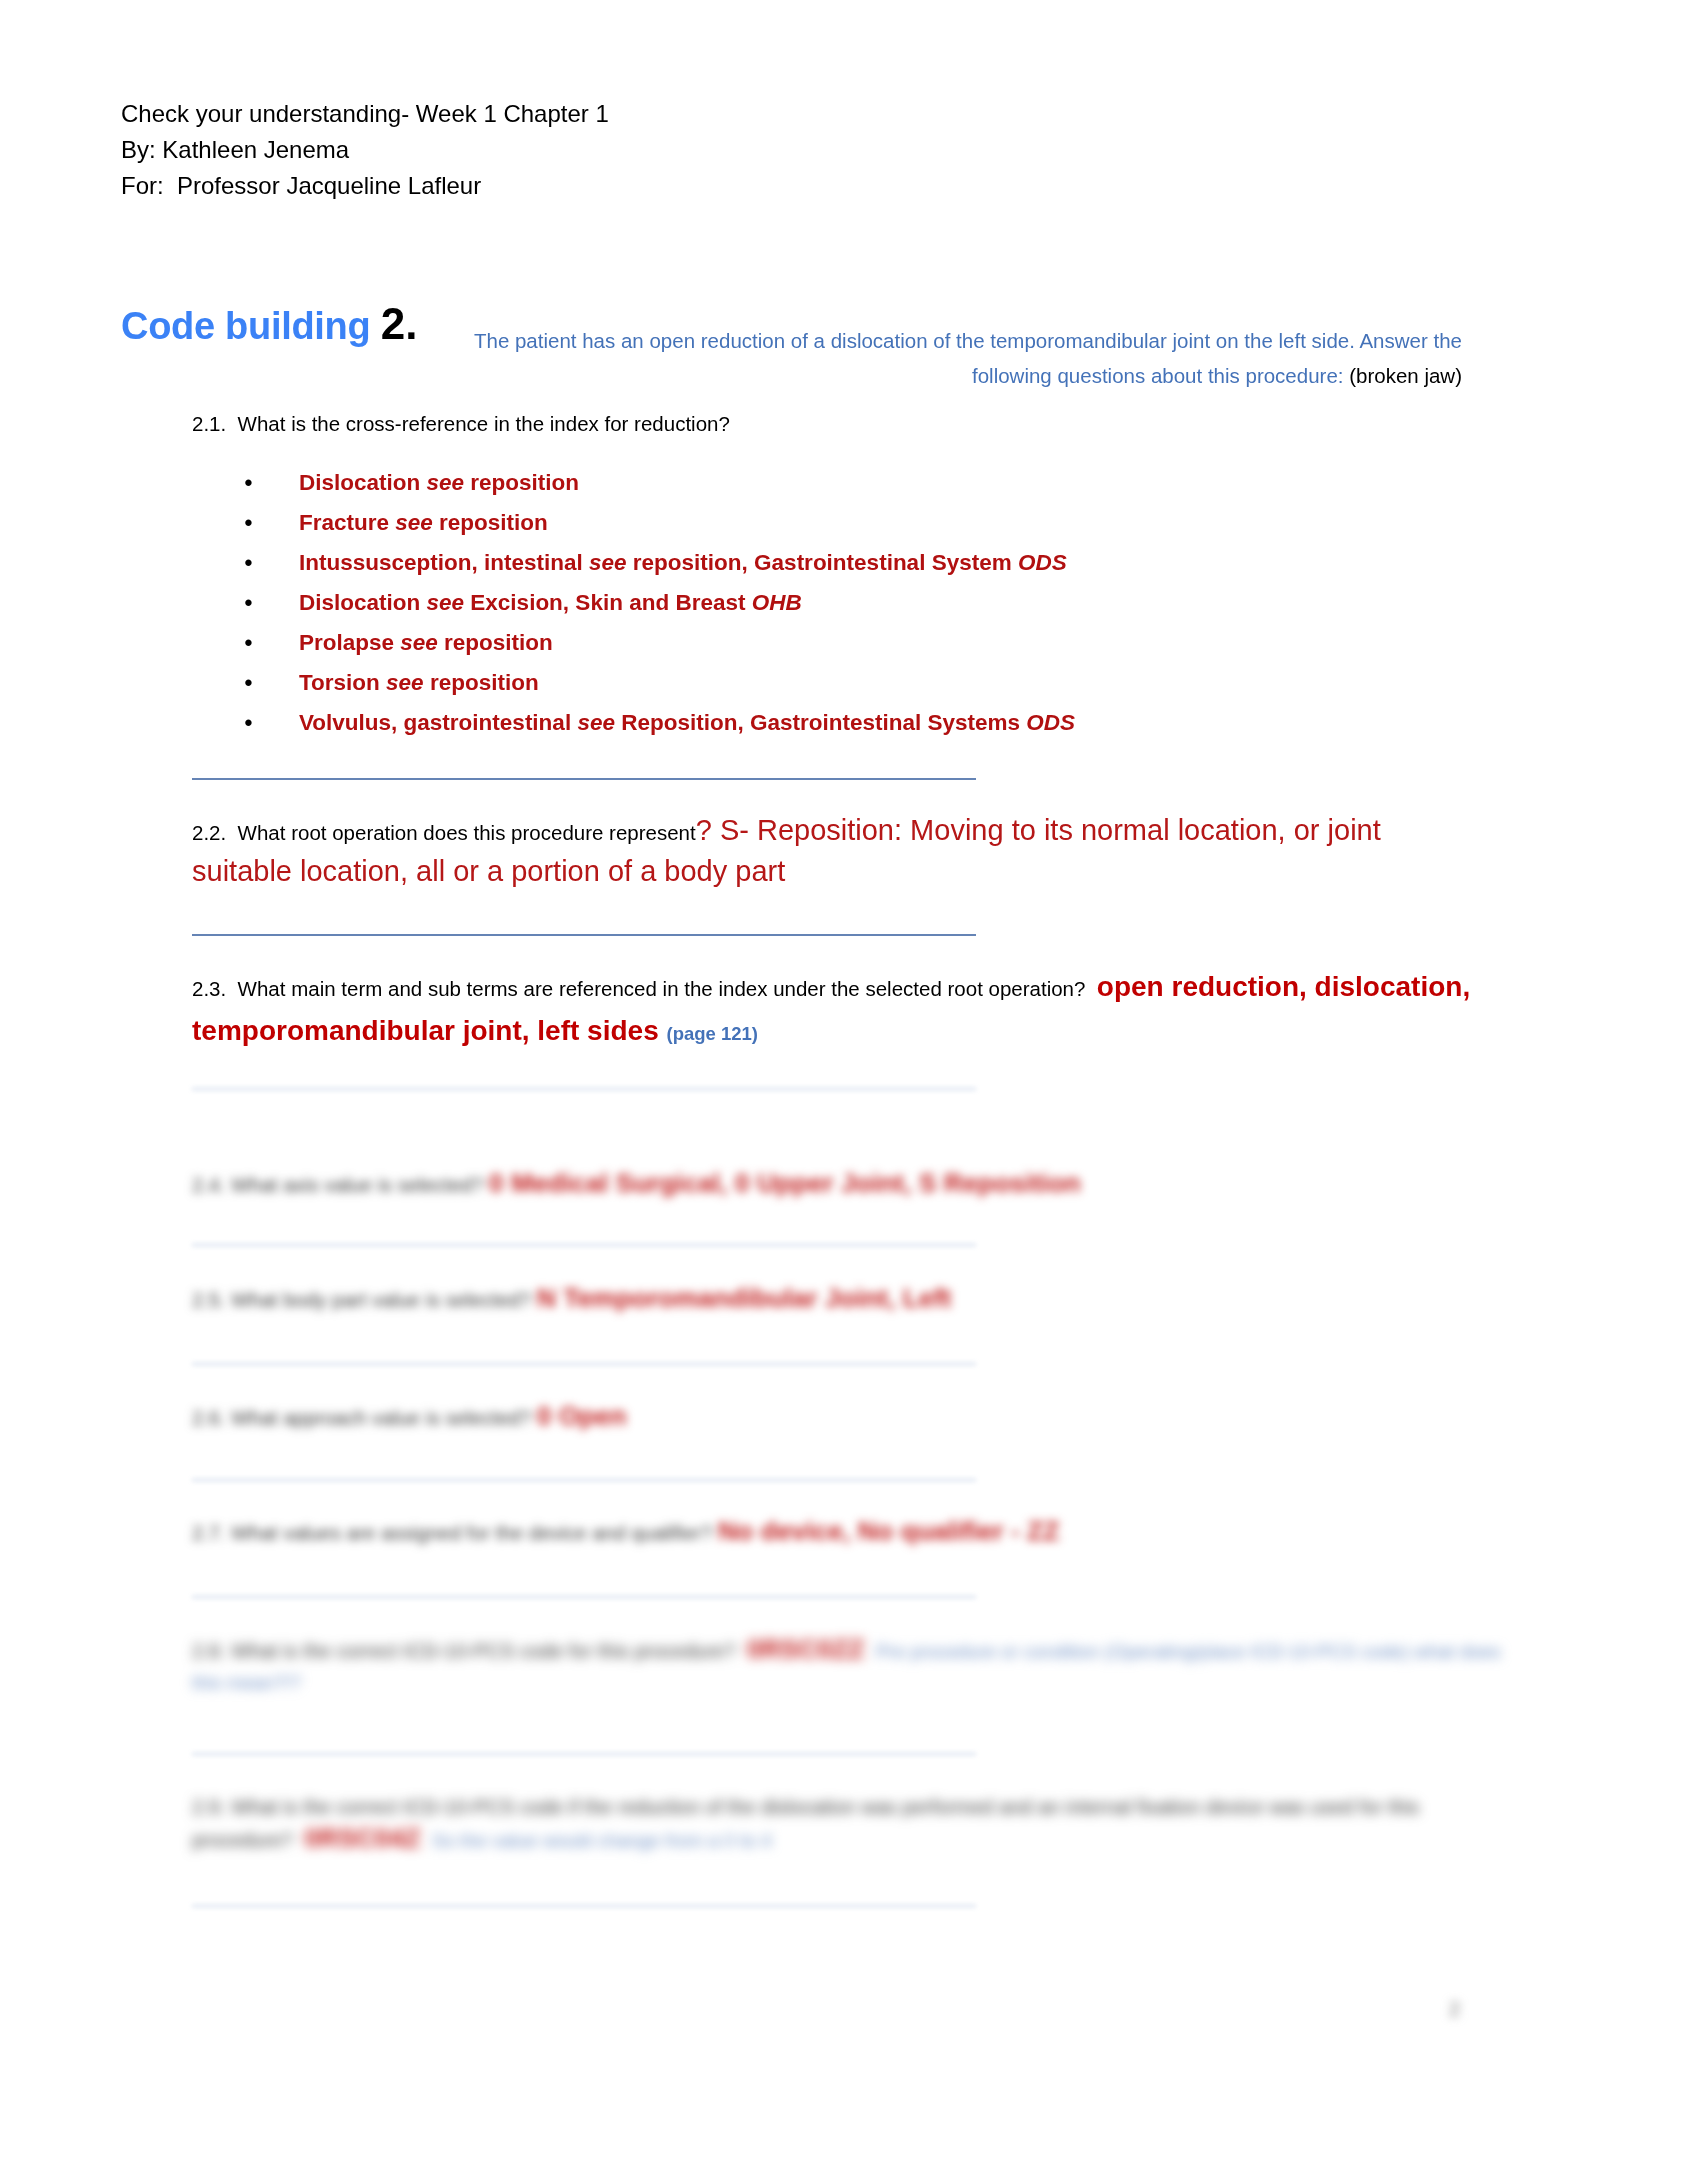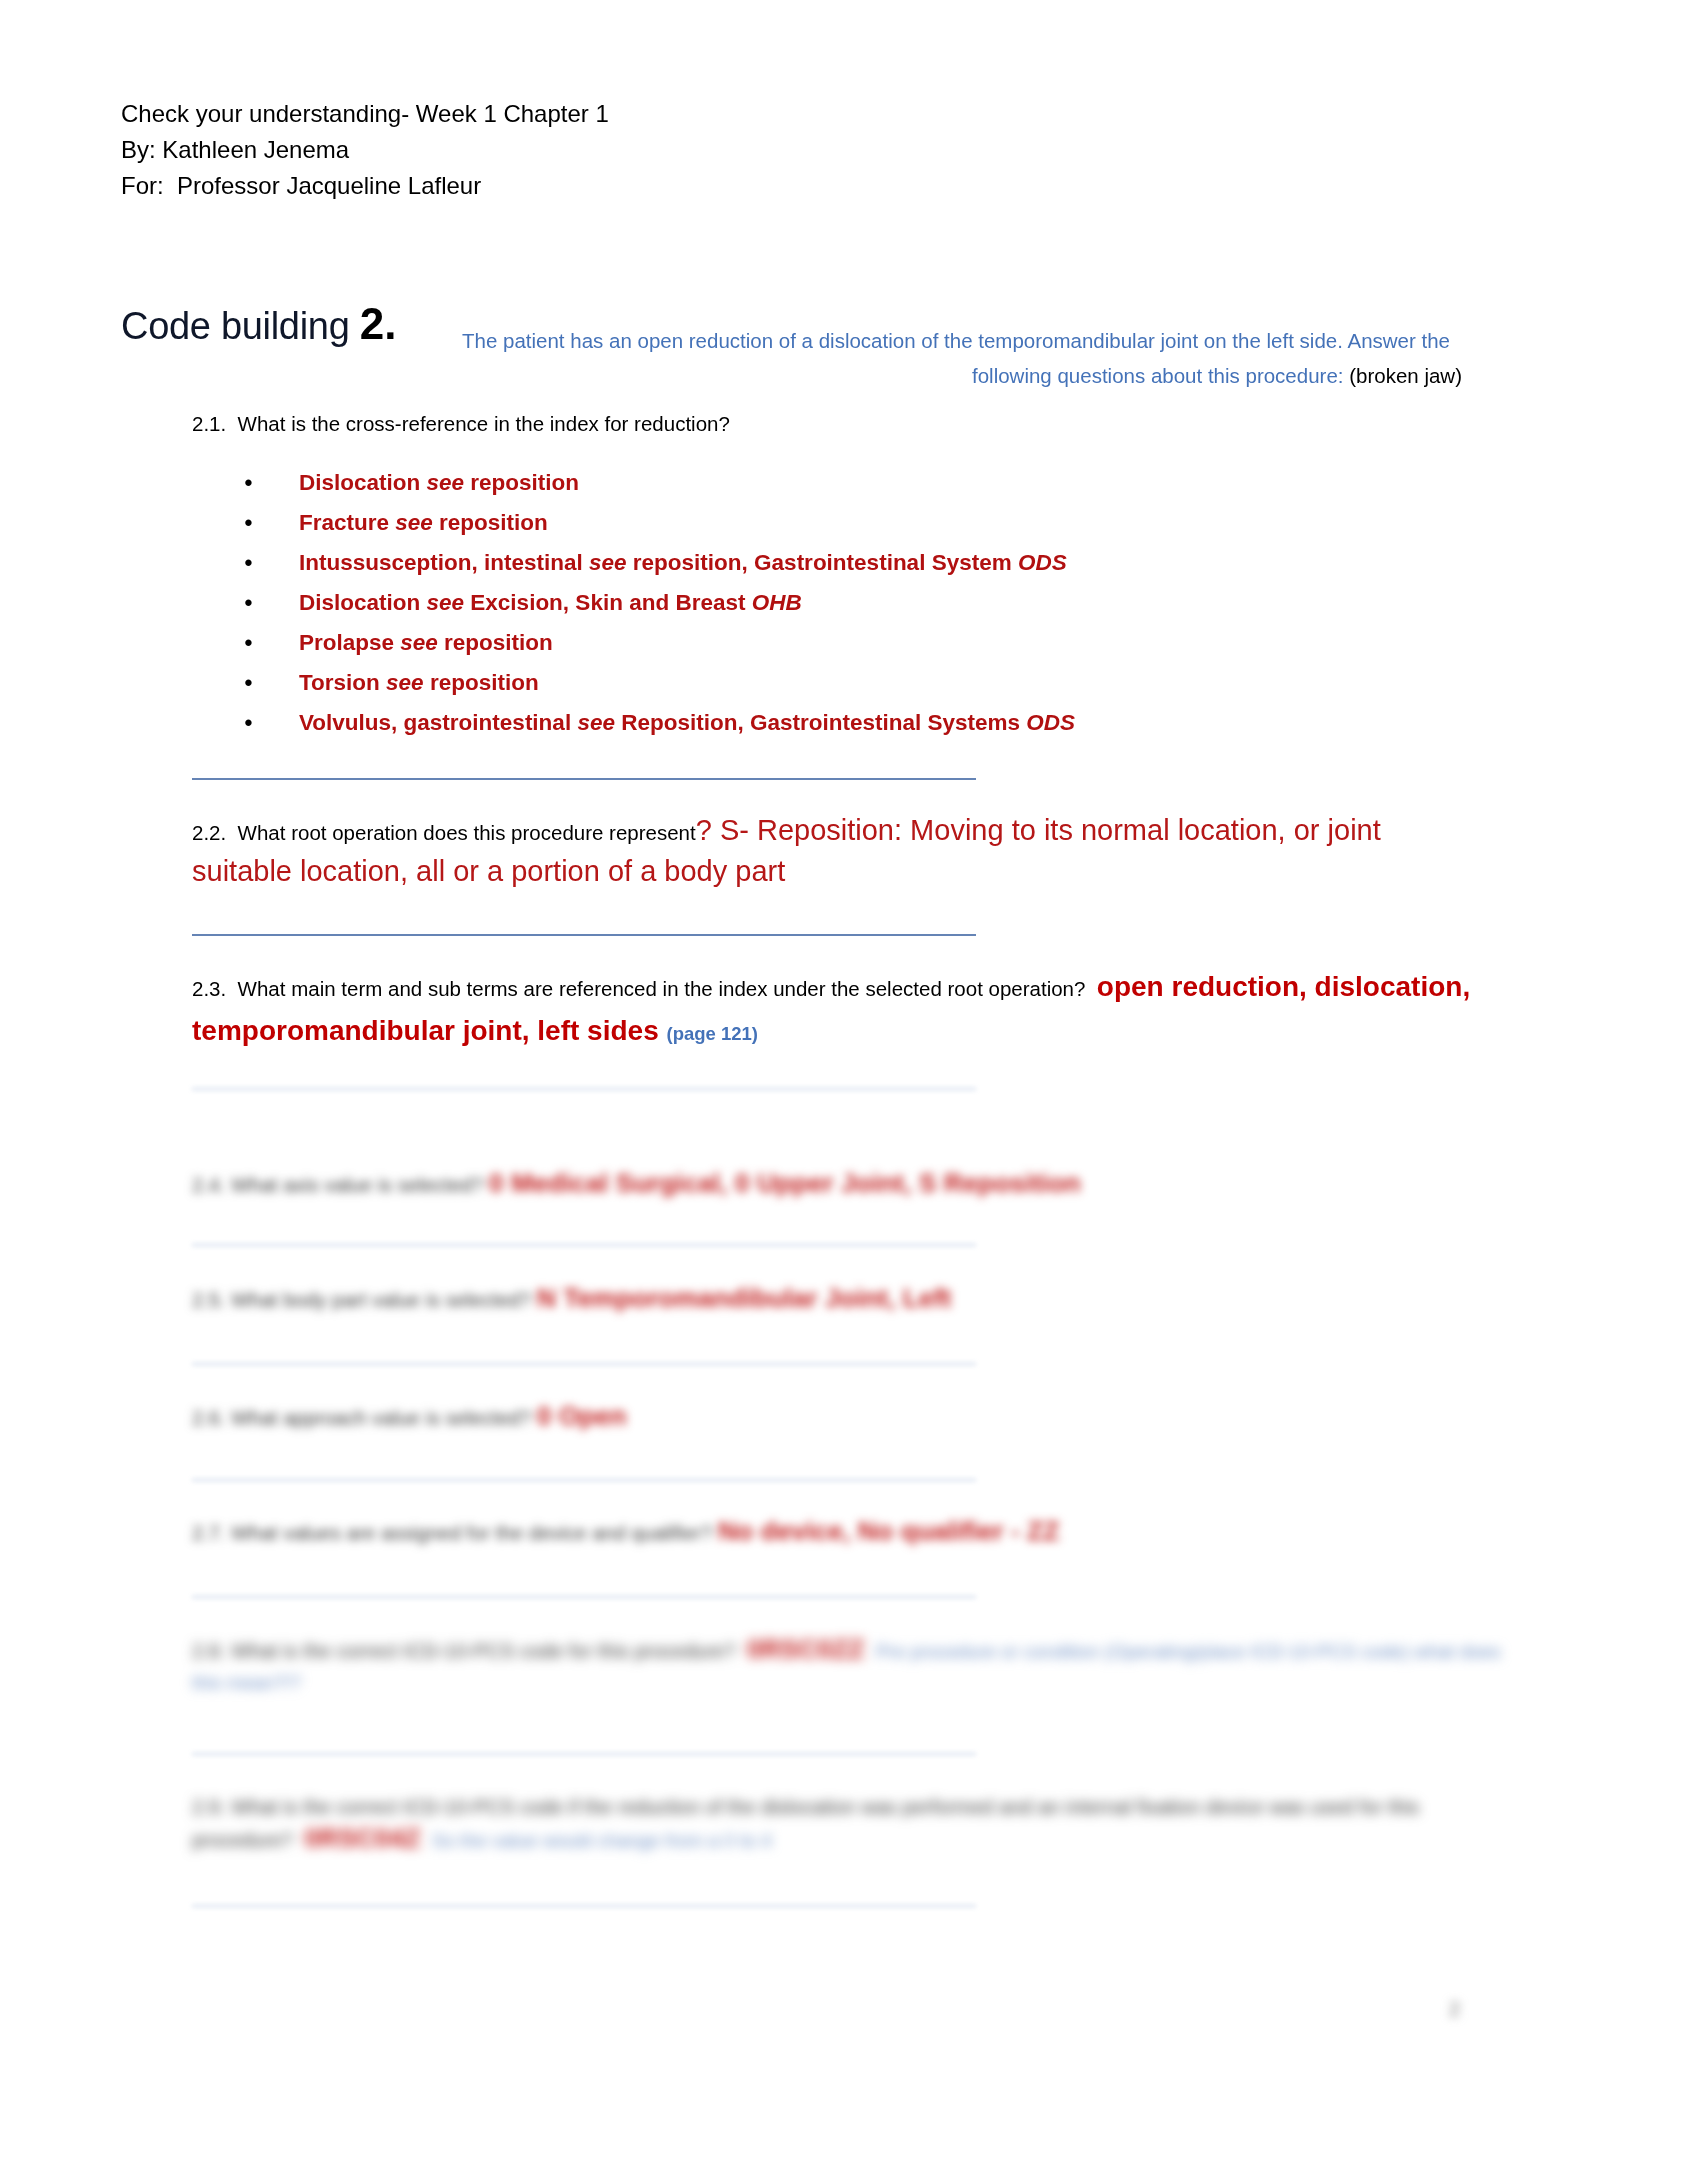--- a/index.html
+++ b/index.html
@@ -41,23 +41,23 @@
 
   
   .title-row {
     position: absolute;
     left: 121px;
     top: 301px;
     width: 1442px;
   }
   .code-building {
     font-size: 38px;
-    font-weight: normal;
+    font-weight: bold;
     line-height: 46px;
-    color: #0f172a;
+    color: #3b82f6;
     letter-spacing: -0.3px;
     white-space: pre;
   }
   .code-num {
     font-size: 44px;
     font-weight: bold;
     line-height: 46px;
     color: #000000;
     white-space: pre;
   }
@@ -66,21 +66,21 @@
     left: 450px;
     top: 323px;
     width: 1012px;
     text-align: center;
     font-size: 20.5px;
     line-height: 35px;
     color: #4472b8;
   }
   .prompt-block .pfirst {
     display: block;
-    text-align: center;
+    text-align: right;
   }
   .prompt-block .psecond {
     display: block;
     text-align: right;
   }
   .prompt-block .paren-note {
     color: #000000;
   }
 
   

